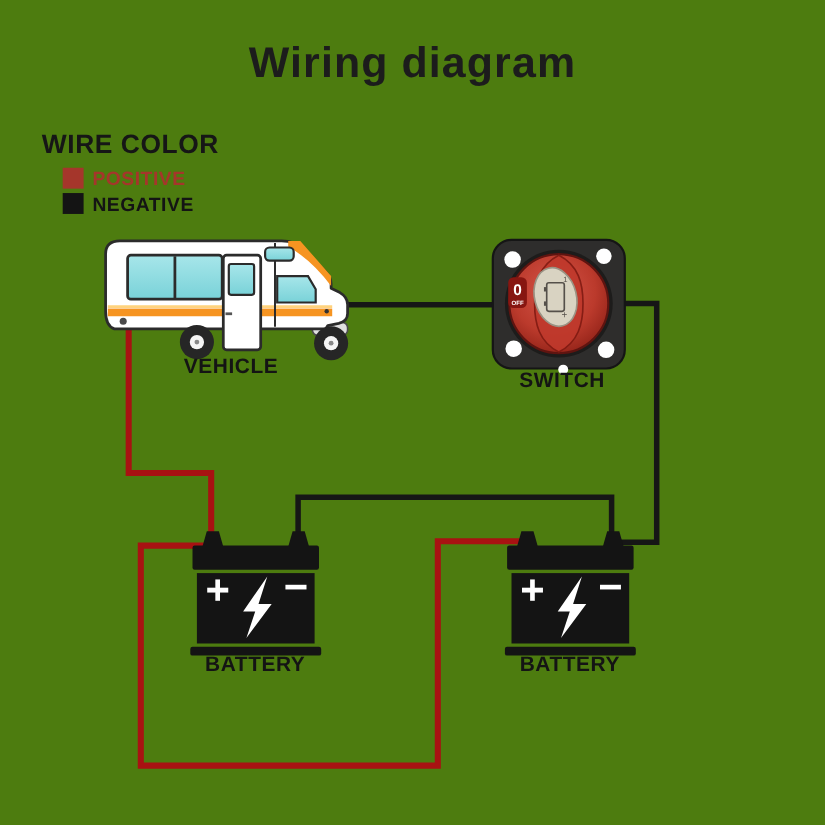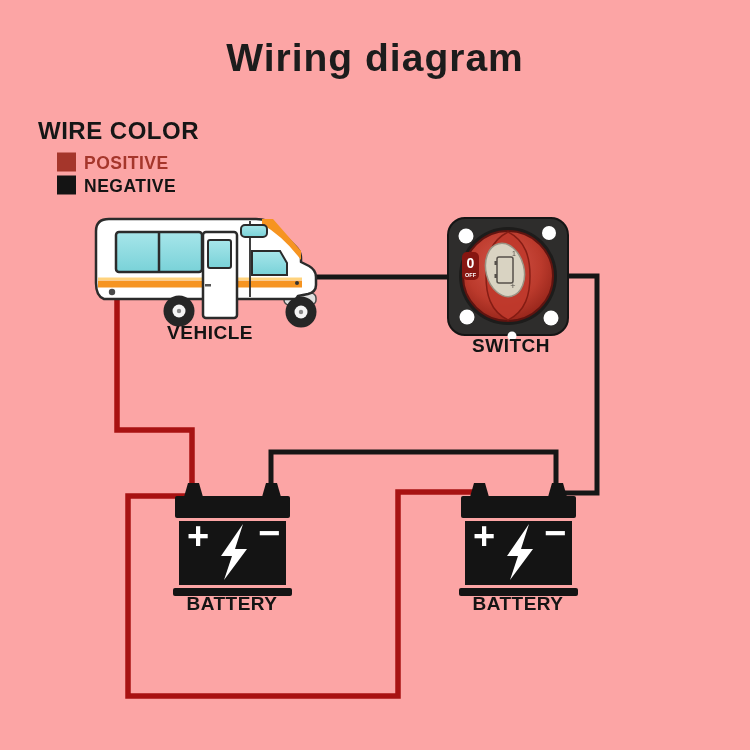--- a/index.html
+++ b/index.html
@@ -1,16 +1,16 @@
 <!DOCTYPE html>
 <html><head>
 <meta charset="utf-8">
 <style>
   html,body{margin:0;padding:0;background:#ffffff;}
-  .canvas{position:relative;width:750px;height:750px;background:#fca5a5;overflow:hidden;
+  .canvas{position:relative;width:750px;height:750px;background:#4d7c0f;overflow:hidden;
           font-family:"Liberation Sans",sans-serif;}
   .page-title{position:absolute;top:36px;left:0;right:0;margin:0;text-align:center;
               font-size:39px;font-weight:bold;letter-spacing:1px;color:#1c1c1c;
               font-family:"Liberation Sans",sans-serif;}
   .diagram-svg{position:absolute;top:0;left:0;}
   text{font-family:"Liberation Sans",sans-serif;}
   .lbl{font-weight:bold;font-size:19px;letter-spacing:0.5px;fill:#141414;}
   .legend-head{font-weight:bold;font-size:24px;letter-spacing:0.5px;}
   .legend-item{font-weight:bold;font-size:17.5px;letter-spacing:0.5px;}
 </style>

